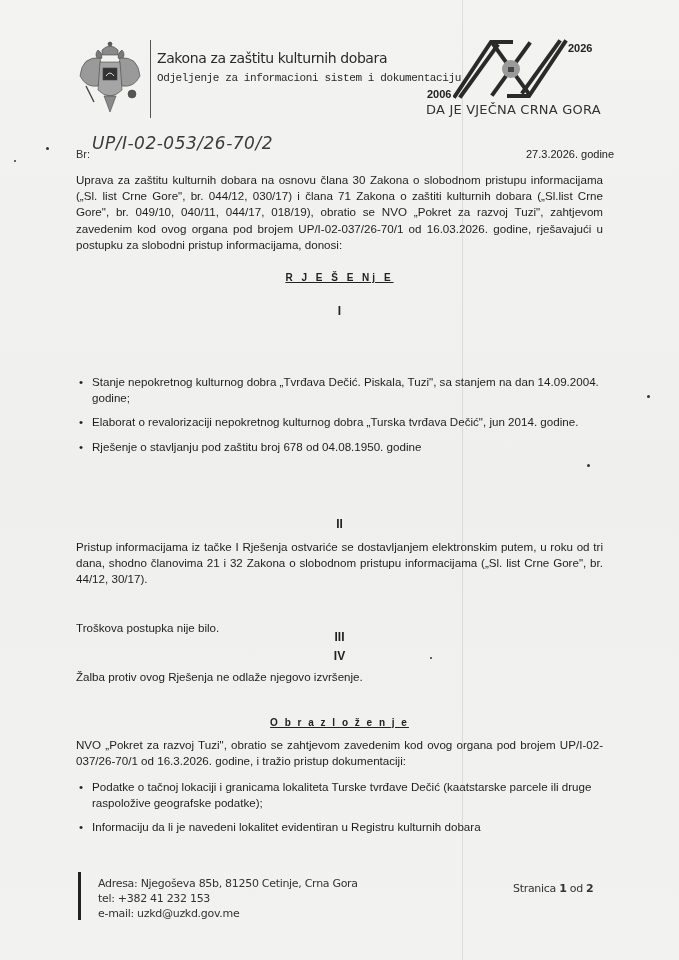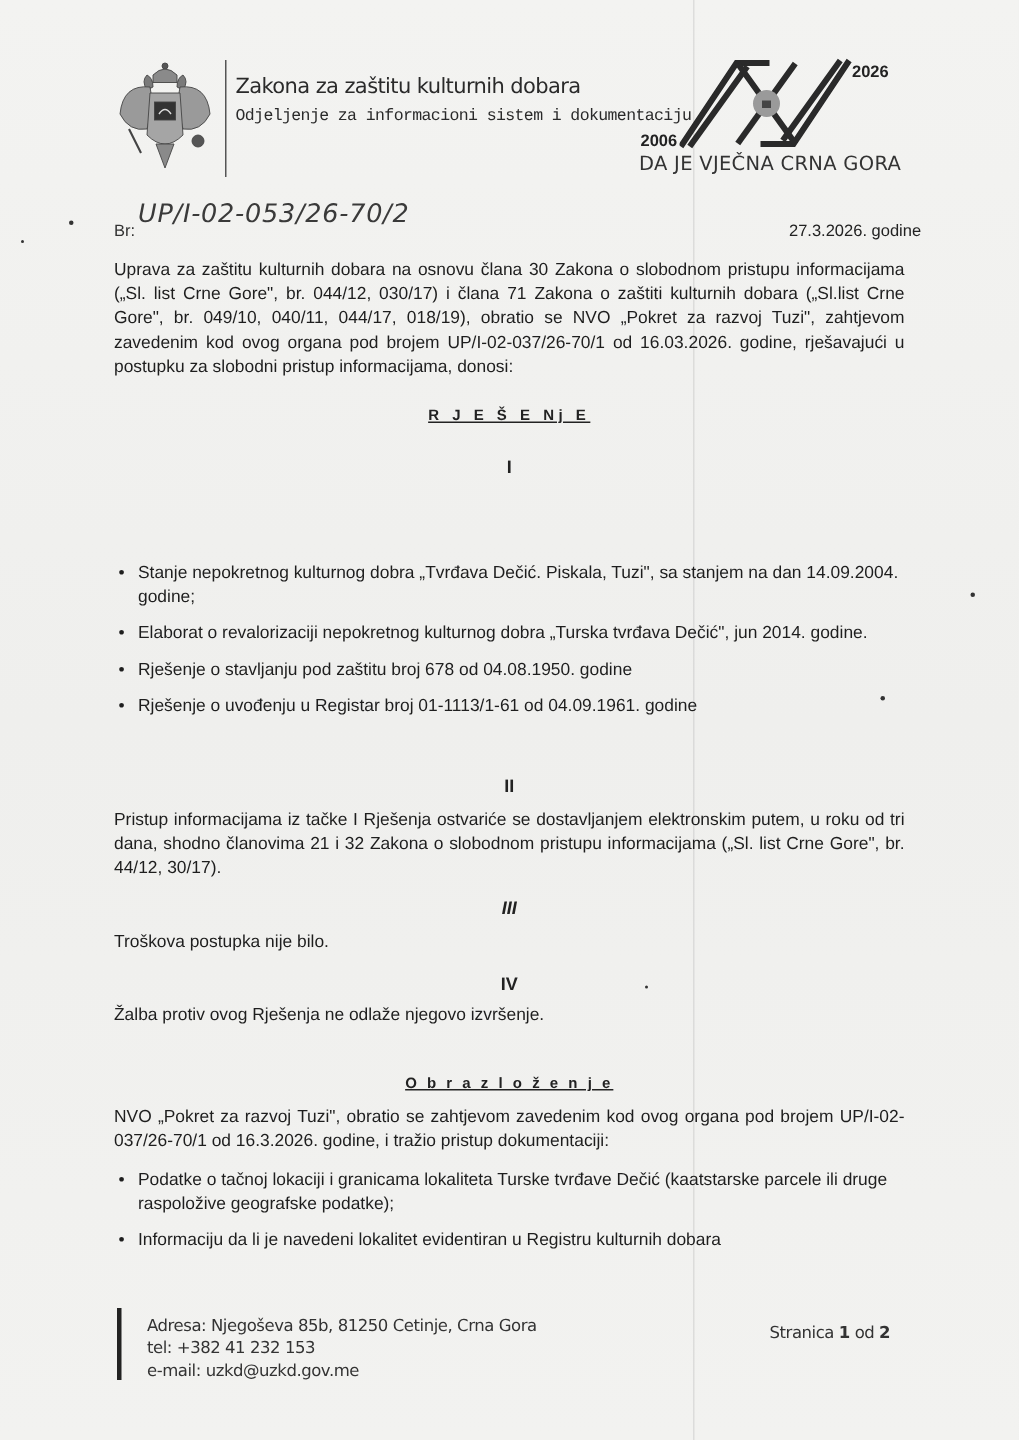--- a/index.html
+++ b/index.html
@@ -109,27 +109,26 @@
   <p class="body-text" style="top:172px; margin:0;">Uprava za zaštitu kulturnih dobara na osnovu člana 30 Zakona o slobodnom pristupu informacijama („Sl. list Crne Gore", br. 044/12, 030/17) i člana 71 Zakona o zaštiti kulturnih dobara („Sl.list Crne Gore", br. 049/10, 040/11, 044/17, 018/19), obratio se NVO „Pokret za razvoj Tuzi", zahtjevom zavedenim kod ovog organa pod brojem UP/I-02-037/26-70/1 od 16.03.2026. godine, rješavajući u postupku za slobodni pristup informacijama, donosi:</p>
 
   <div class="center heading" style="top:272px;">R J E Š E Nj E</div>
 
   <div class="center" style="top:304px;">I</div>
 
   <ul class="bul" style="top:374px;">
     <li>Stanje nepokretnog kulturnog dobra „Tvrđava Dečić. Piskala, Tuzi", sa stanjem na dan 14.09.2004. godine;</li>
     <li>Elaborat o revalorizaciji nepokretnog kulturnog dobra „Turska tvrđava Dečić", jun 2014. godine.</li>
     <li>Rješenje o stavljanju pod zaštitu broj 678 od 04.08.1950. godine</li>
-    <li>Rješenje o uvođenju u Registar broj 01-1113/1-61 od 04.09.1961. godine</li>
   </ul>
 
   <div class="center" style="top:517px;">II</div>
   <p class="body-text" style="top:539px; margin:0;">Pristup informacijama iz tačke I Rješenja ostvariće se dostavljanjem elektronskim putem, u roku od tri dana, shodno članovima 21 i 32 Zakona o slobodnom pristupu informacijama („Sl. list Crne Gore", br. 44/12, 30/17).</p>
 
-  <div class="center" style="top:598px;font-style:italic;">III</div>
+  <div class="center" style="top:630px;">III</div>
   <p class="body-text" style="top:620px; margin:0;">Troškova postupka nije bilo.</p>
 
   <div class="center" style="top:649px;">IV</div>
   <p class="body-text" style="top:669px; margin:0;">Žalba protiv ovog Rješenja ne odlaže njegovo izvršenje.</p>
 
   <div class="center heading" style="top:717px; letter-spacing:2px;">O b r a z l o ž e n j e</div>
   <p class="body-text" style="top:737px; margin:0;">NVO „Pokret za razvoj Tuzi", obratio se zahtjevom zavedenim kod ovog organa pod brojem UP/I-02-037/26-70/1 od 16.3.2026. godine, i tražio pristup dokumentaciji:</p>
   <ul class="bul" style="top:779px;">
     <li>Podatke o tačnoj lokaciji i granicama lokaliteta Turske tvrđave Dečić (kaatstarske parcele ili druge raspoložive geografske podatke);</li>
     <li>Informaciju da li je navedeni lokalitet evidentiran u Registru kulturnih dobara</li>

